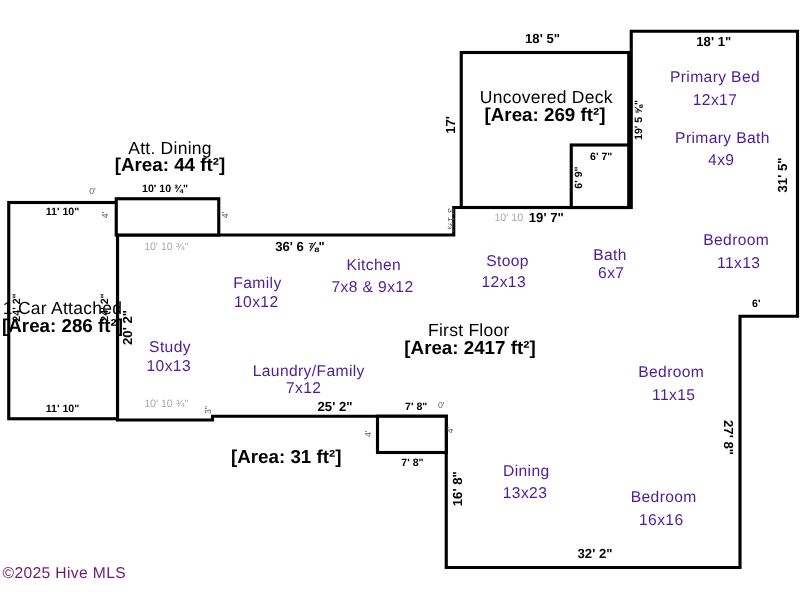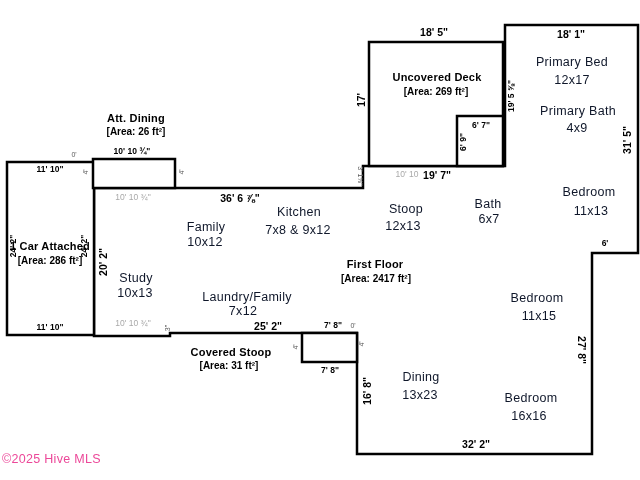--- a/index.html
+++ b/index.html
@@ -2,53 +2,52 @@
 <html><head>
 <meta charset="utf-8">
 <style>
   html,body{margin:0;padding:0;background:#fff;}
   body{width:640px;height:480px;overflow:hidden;font-family:"Liberation Sans",sans-serif;color:#000;}
   .plan{position:relative;width:640px;height:480px;background:#fff;}
   .walls{position:absolute;left:0;top:0;}
   .lbl{position:absolute;white-space:nowrap;line-height:1;transform:translate(-50%,-50%);}
   .v{transform:translate(-50%,-50%) rotate(-90deg);}
   .vc{transform:translate(-50%,-50%) rotate(90deg);}
-  .t{font-size:11px;font-weight:bold;letter-spacing:.2px;}
-  .a{font-size:10px;font-weight:bold;}
-  .r{font-size:12.5px;color:#0f172a;letter-spacing:.3px;}
+  .t{font-size:14px;font-weight:normal;letter-spacing:.2px;}
+  .a{font-size:15px;font-weight:bold;}
+  .r{font-size:12.5px;color:#4c1d95;letter-spacing:.3px;}
   .d{font-size:10.5px;font-weight:bold;}
   .s{font-size:8.5px;font-weight:bold;}
   .g{font-size:8.5px;font-weight:normal;color:#a9a9a9;}
   .y{font-size:7px;color:#5a5a5a;}
   .addr{font-size:12px;font-weight:bold;letter-spacing:.3px;}
-  .copy{font-size:12.5px;color:#ec4899;transform:translate(0,-50%);letter-spacing:.3px;}
+  .copy{font-size:12.5px;color:#701a75;transform:translate(0,-50%);letter-spacing:.3px;}
 </style>
 </head>
 <body>
 
 <div class="plan">
 
   <svg class="walls" width="640" height="480" viewBox="0 0 640 480">
     <path d="M363 166 H505 V25 H638 V253 H592 V454 H357 V333 H170 V336 H94 V188 H363 Z" fill="#ffffff" stroke="#000000" stroke-width="2.5"></path>
     <rect x="7" y="162" width="87" height="173" fill="#ffffff" stroke="#000000" stroke-width="2.5"></rect>
     <rect x="93" y="159" width="82" height="29" fill="#ffffff" stroke="#000000" stroke-width="2.5"></rect>
     <rect x="369" y="42" width="134" height="124" fill="#ffffff" stroke="#000000" stroke-width="2.5"></rect>
     <rect x="457" y="116" width="46" height="50" fill="#ffffff" stroke="#000000" stroke-width="2.5"></rect>
     <rect x="302" y="333" width="55" height="29" fill="#ffffff" stroke="#000000" stroke-width="2.5"></rect>
   </svg>
 
   <div class="lbl t" style="left:437px;top:77px">Uncovered Deck</div>
   <div class="lbl a" style="left:436px;top:92px">[Area: 269 ft²]</div>
   <div class="lbl t" style="left:136px;top:118px">Att. Dining</div>
-  <div class="lbl a" style="left:136px;top:132px">[Area: 26 ft²]</div>
+  <div class="lbl a" style="left:136px;top:132px">[Area: 44 ft²]</div>
   <div class="lbl t" style="left:50px;top:246px">1 Car Attached</div>
   <div class="lbl a" style="left:50px;top:261px">[Area: 286 ft²]</div>
   <div class="lbl t" style="left:375px;top:264px">First Floor</div>
   <div class="lbl a" style="left:376px;top:279px">[Area: 2417 ft²]</div>
-  <div class="lbl t" style="left:231px;top:352px">Covered Stoop</div>
   <div class="lbl a" style="left:229px;top:366px">[Area: 31 ft²]</div>
 
   <div class="lbl r" style="left:572px;top:62px">Primary Bed</div>
   <div class="lbl r" style="left:572px;top:80px">12x17</div>
   <div class="lbl r" style="left:578px;top:111px">Primary Bath</div>
   <div class="lbl r" style="left:577px;top:128px">4x9</div>
   <div class="lbl r" style="left:589px;top:192px">Bedroom</div>
   <div class="lbl r" style="left:591px;top:211px">11x13</div>
   <div class="lbl r" style="left:299px;top:212px">Kitchen</div>
   <div class="lbl r" style="left:298px;top:230px">7x8 &amp; 9x12</div>

